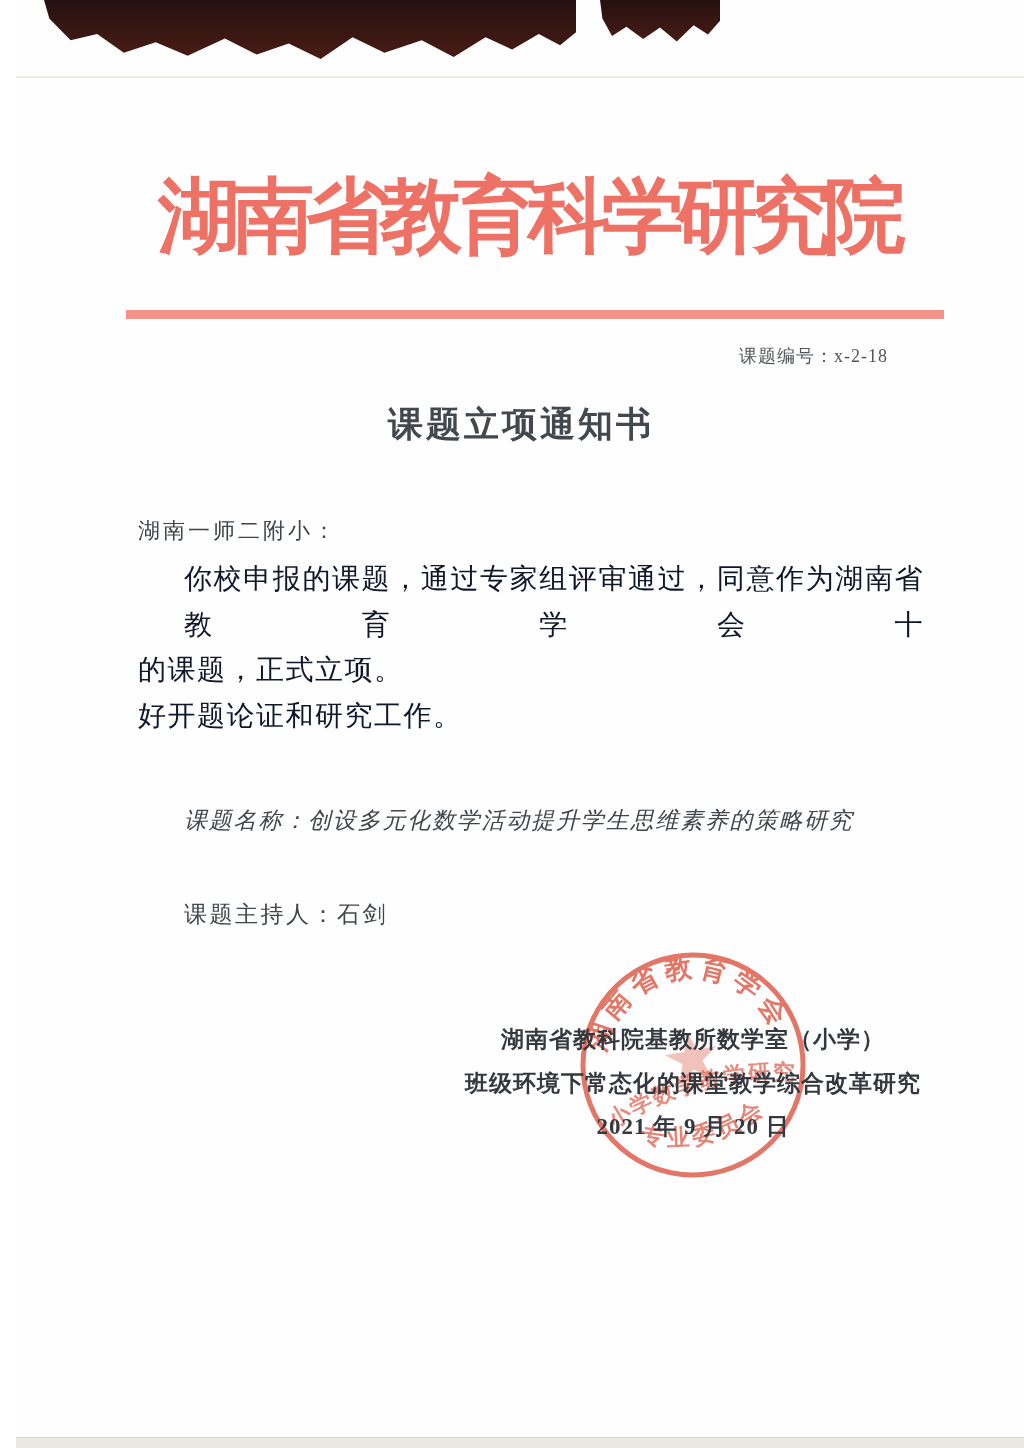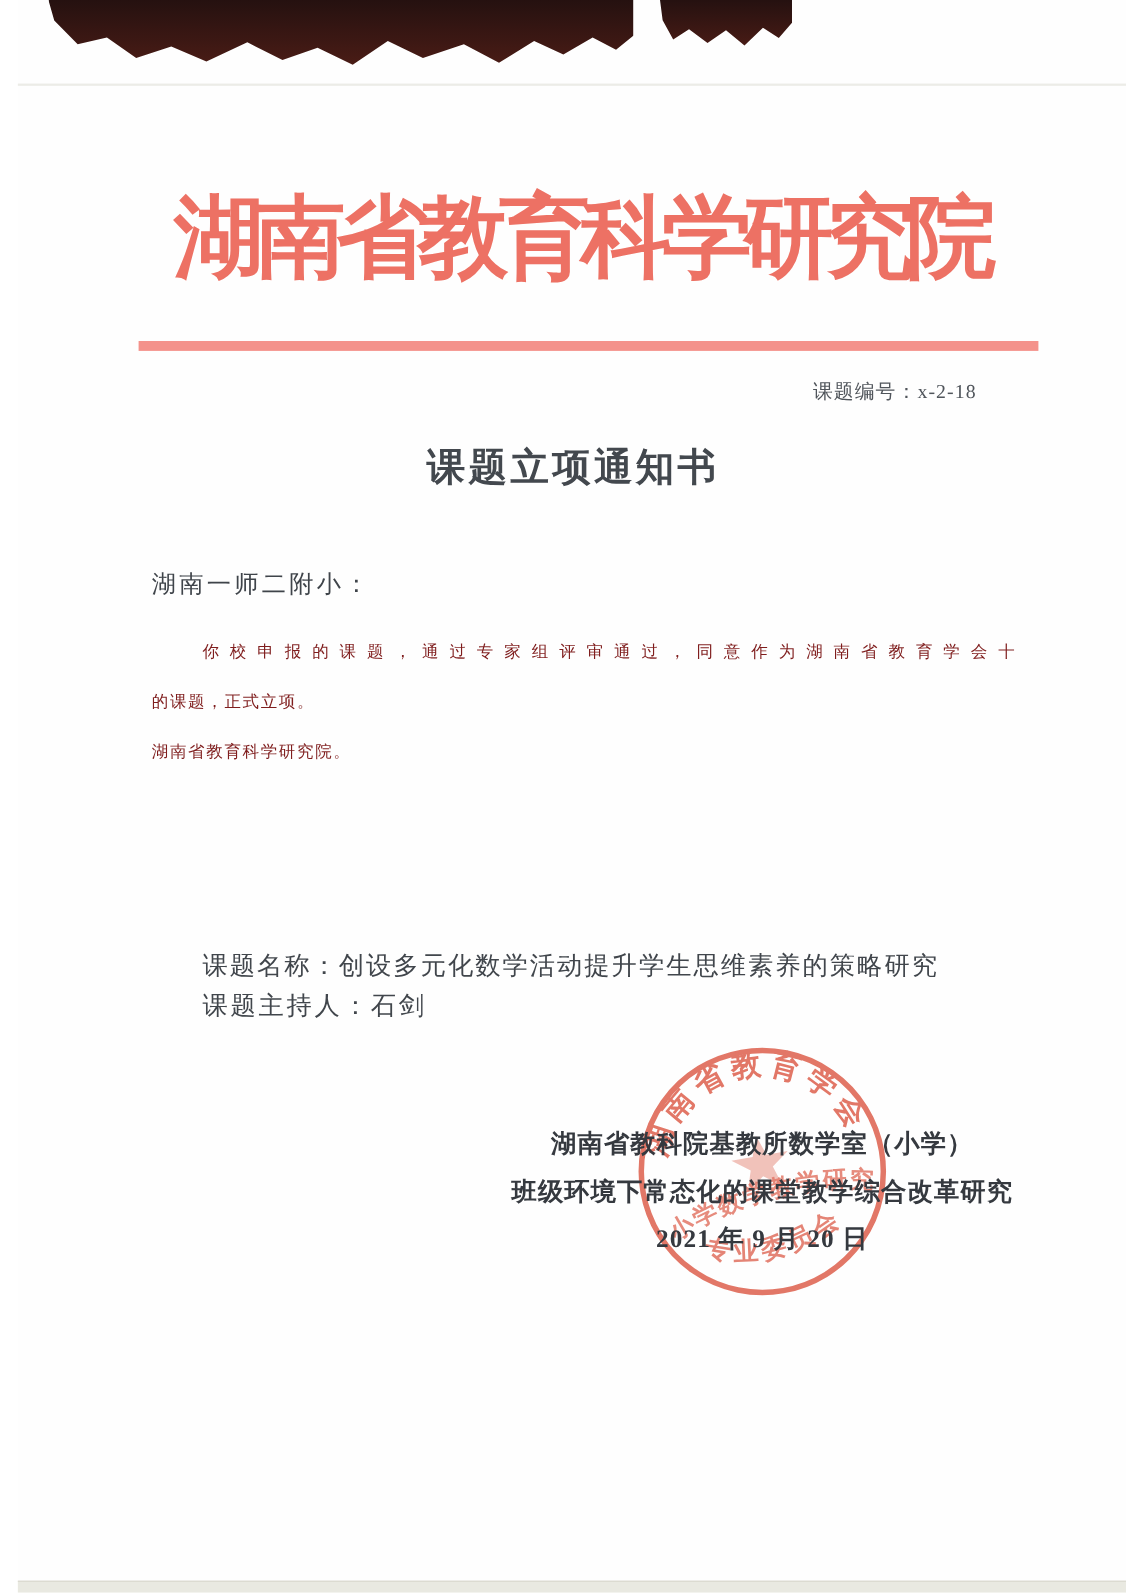--- a/index.html
+++ b/index.html
@@ -30,28 +30,28 @@
   .divider{position:absolute;top:310px;left:110px;width:818px;height:9px;background:#f4928b;}
   
   .doc-number{position:absolute;top:344px;right:152px;font-size:18px;color:#50555b;letter-spacing:1px;white-space:nowrap;}
   .doc-title{
     position:absolute;top:401px;left:0;width:1010px;text-align:center;
     font-size:35px;font-weight:bold;letter-spacing:3px;color:#43484e;white-space:nowrap;
   }
   
   .salutation{position:absolute;top:516px;left:122px;font-size:22px;letter-spacing:3px;color:#3f444a;white-space:nowrap;}
   .body-block{
-    position:absolute;top:571px;left:122px;width:786px;
-    font-size:15px;letter-spacing:1.5px;line-height:45.6px;color:#7f1d1d;
+    position:absolute;top:556px;left:122px;width:786px;
+    font-size:28px;letter-spacing:1.5px;line-height:45.6px;color:#0f172a;
   }
   .body-line{text-align:left;white-space:nowrap;}
   .body-line.fill{white-space:normal;text-align:justify;text-align-last:justify;}
   .body-line.indent{padding-left:46px;}
   .field-line{position:absolute;left:168px;font-size:23px;letter-spacing:1.8px;color:#41464c;white-space:nowrap;}
-  .field-name{top:862px;}
+  .field-name{top:805px;font-style:italic;}
   .field-leader{top:899px;letter-spacing:2.5px;}
   
   .sign-block{
     position:absolute;top:1018px;left:377px;width:600px;text-align:center;
     font-size:23px;font-weight:bold;line-height:43.5px;color:#35393f;
     letter-spacing:1px;z-index:3;
   }
   .sign-block div{white-space:nowrap;}
   
   .seal{position:absolute;left:558px;top:946px;width:240px;height:240px;z-index:2;opacity:.82;}
@@ -72,21 +72,21 @@
   <div class="divider"></div>
 
   <div class="doc-number"><span>课题编号：</span><span>x-2-18</span></div>
   <div class="doc-title">课题立项通知书</div>
 
   <div class="salutation">湖南一师二附小：</div>
 
   <div class="body-block">
     <div class="body-line fill indent">你校申报的课题，通过专家组评审通过，同意作为湖南省教育学会十</div>
     <div class="body-line">的课题，正式立项。</div>
-    <div class="body-line">湖南省教育科学研究院。</div>
+    <div class="body-line">好开题论证和研究工作。</div>
   </div>
 
   <div class="field-line field-name"><span>课题名称：</span><span>创设多元化数学活动提升学生思维素养的策略研究</span></div>
   <div class="field-line field-leader"><span>课题主持人：</span><span>石剑</span></div>
 
   <svg class="seal" viewBox="0 0 240 240">
     <g transform="rotate(-10 119 119)" fill="#dc5a46">
       <circle cx="119" cy="119" r="110" fill="none" stroke="#dc5a46" stroke-width="5"></circle>
       <path id="sealTopArc" d="M 34,96 A 88,88 0 0 1 204,96" fill="none"></path>
       <text font-size="27" font-weight="bold" letter-spacing="6" fill="#dc5a46">

